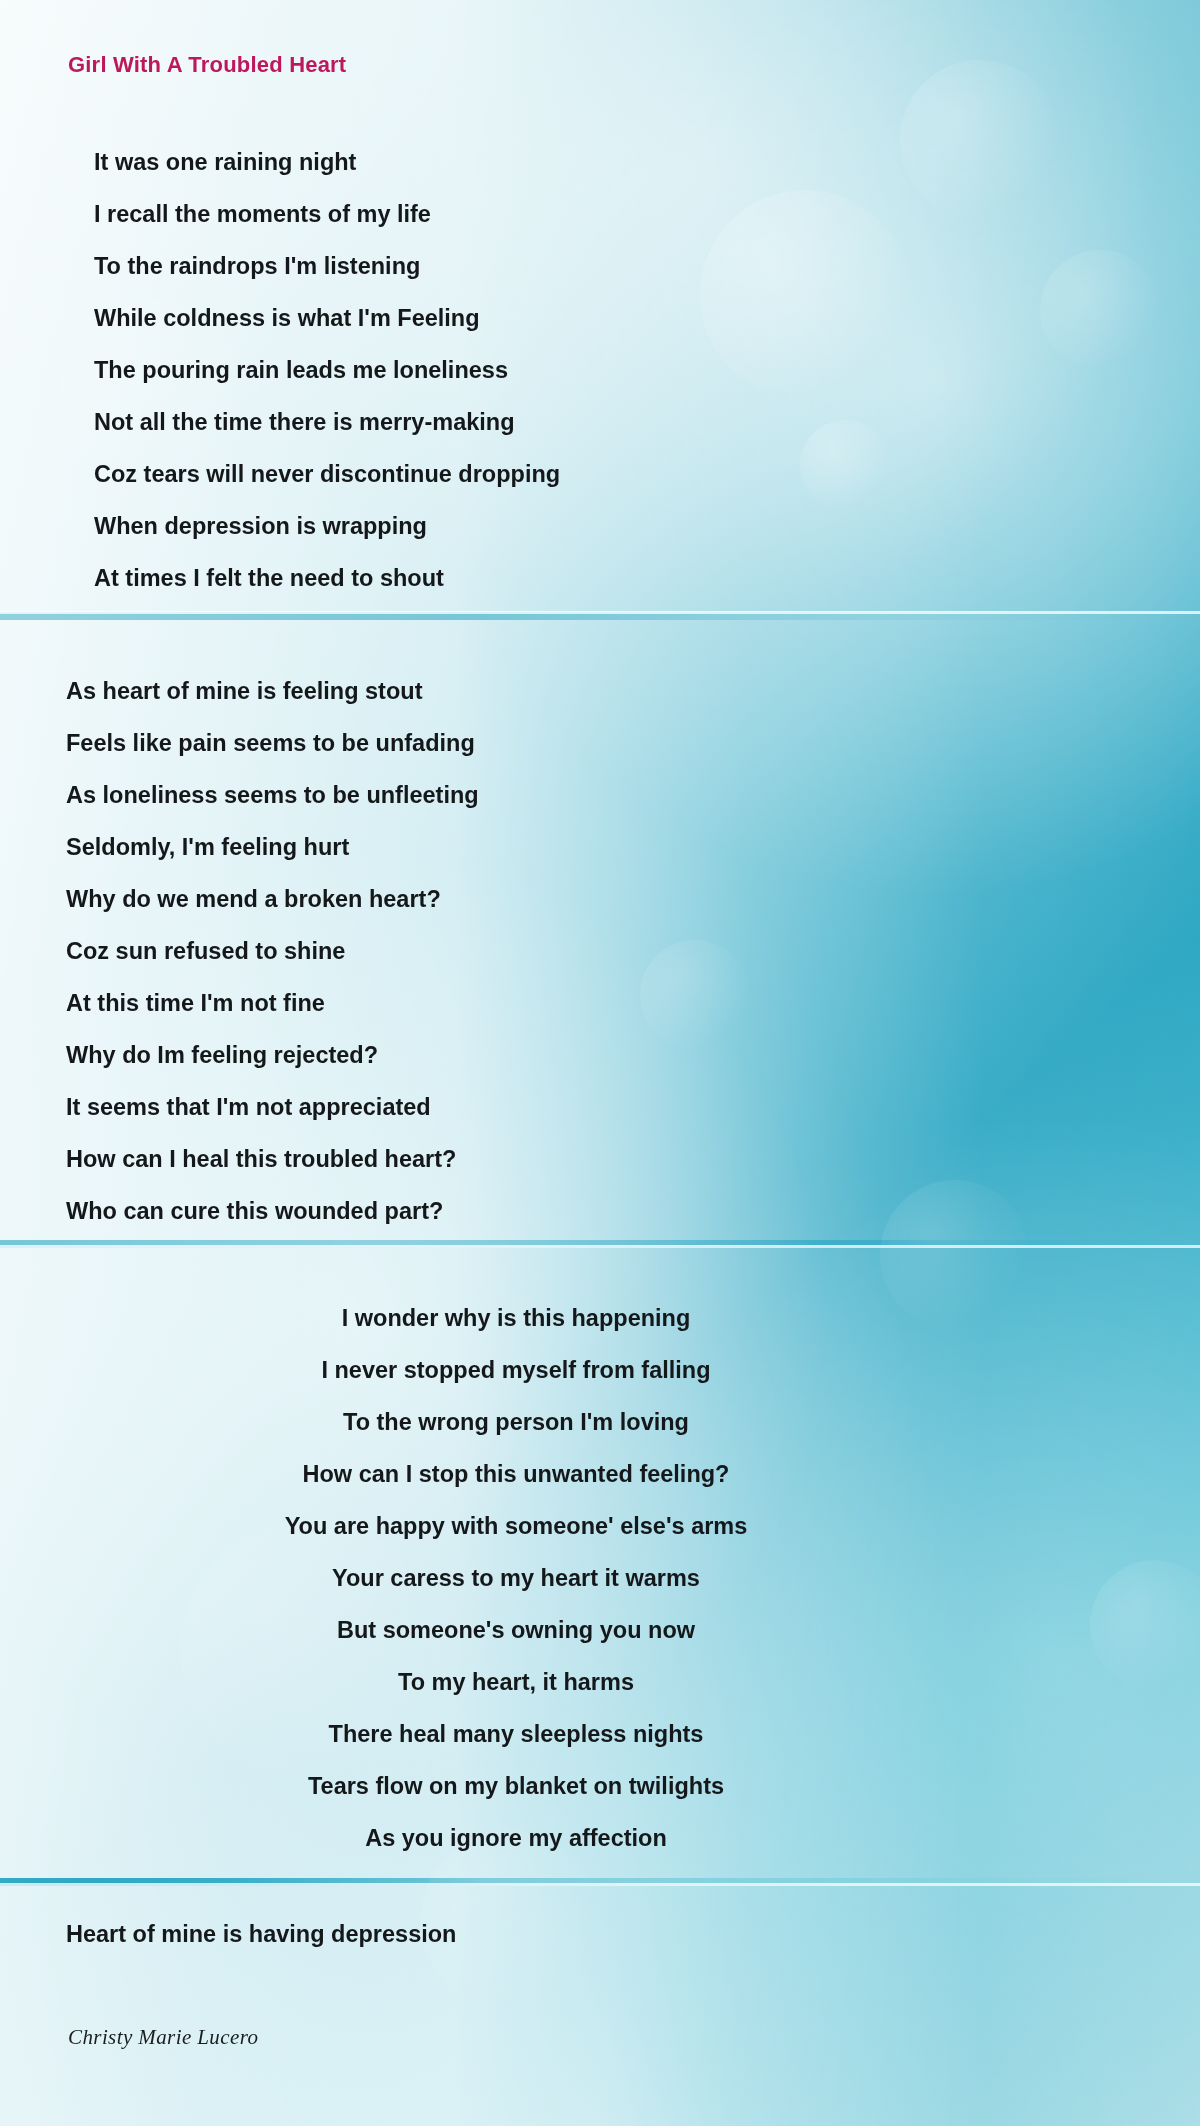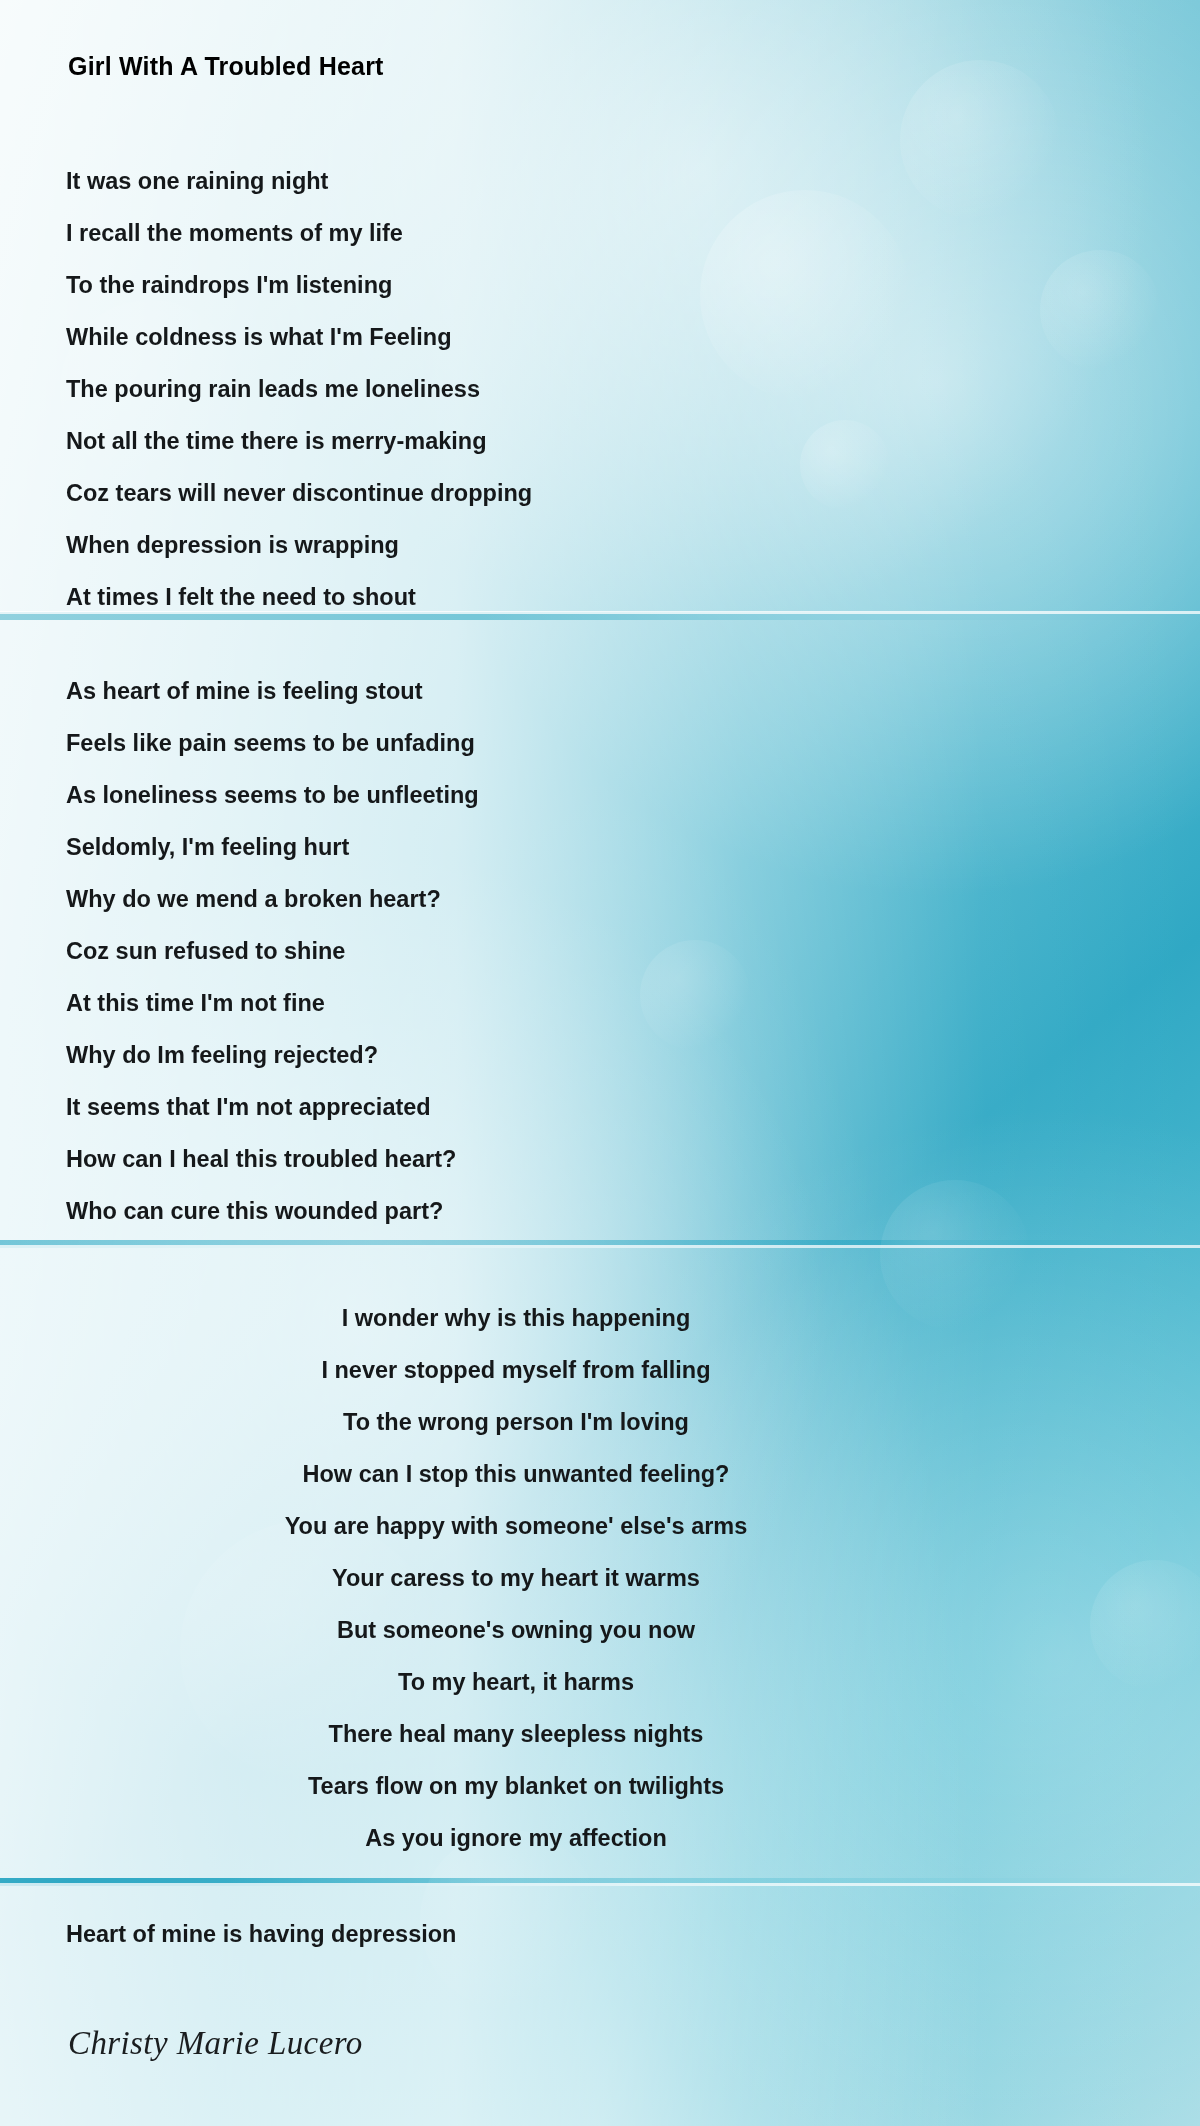--- a/index.html
+++ b/index.html
@@ -79,49 +79,49 @@
   
   .content {
     position: relative;
     z-index: 5;
     padding: 0;
   }
   .poem-title {
     position: absolute;
     left: 68px;
     top: 52px;
-    font-size: 25px;
+    font-size: 22px;
     font-weight: bold;
-    color: #000000;
+    color: #be185d;
     letter-spacing: 0.2px;
   }
   .stanza {
     position: absolute;
     left: 66px;
     width: 900px;
   }
   .stanza .line {
     font-size: 23.5px;
     font-weight: bold;
     color: #15181a;
     line-height: 52px;
     white-space: nowrap;
   }
-  #stanza-1 { top: 155px; }
+  #stanza-1 { top: 136px; margin-left: 28px; }
   #stanza-2 { top: 665px; }
   #stanza-3 { top: 1292px; text-align: center; }
   #stanza-4 { top: 1908px; }
 
   .author {
     position: absolute;
     left: 68px;
     top: 2025px;
     font-family: "Liberation Serif", serif;
     font-style: italic;
-    font-size: 33px;
+    font-size: 21px;
     color: #1a1d1f;
     letter-spacing: 0.4px;
   }
 </style>
 </head>
 <body>
 
 <div class="poem-page">
 
   <div class="bg"></div>

